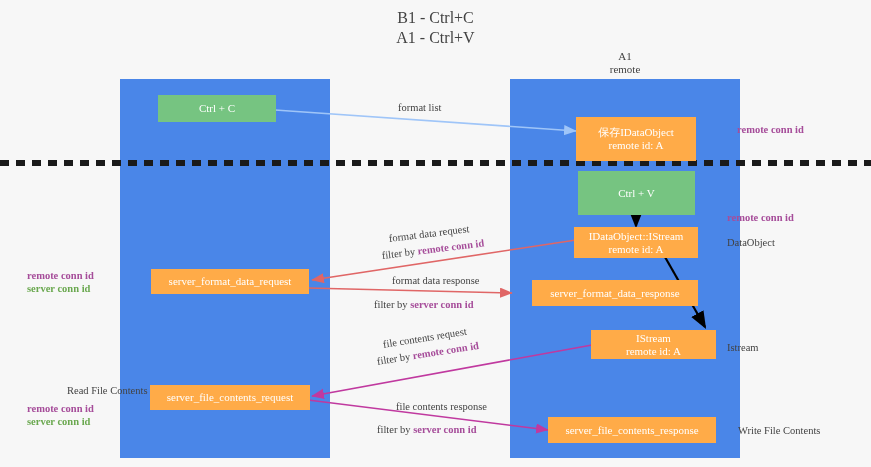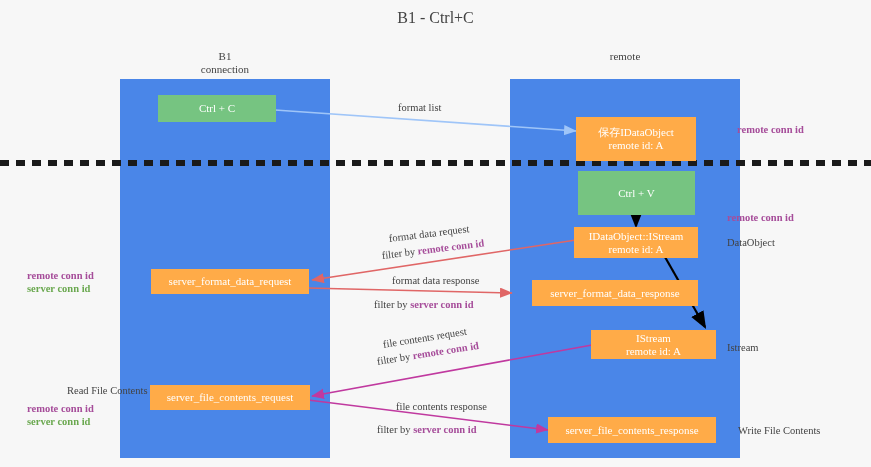--- a/index.html
+++ b/index.html
@@ -45,27 +45,25 @@
 
   svg.overlay{position:absolute;left:0;top:0;width:871px;height:467px;pointer-events:none;}
 </style>
 </head>
 <body>
 
 <div id="stage">
 
   <div class="title">
     <div>B1 - Ctrl+C</div>
+    <div>A1 - Ctrl+V</div>
   </div>
 
-  <div class="col-head" style="left:120px;top:50px;width:210px;">
-    <div>B1</div>
-    <div>connection</div>
-  </div>
   <div class="col-head" style="left:510px;top:50px;width:230px;">
+    <div>A1</div>
     <div>remote</div>
   </div>
 
   <div class="lane" style="left:120px;top:79px;width:210px;height:379px;"></div>
   <div class="lane" style="left:510px;top:79px;width:230px;height:379px;"></div>
 
   <svg class="overlay" viewBox="0 0 871 467">
     <defs>
       <marker id="ah-blue" markerWidth="9" markerHeight="9" refX="7.5" refY="3.2" orient="auto">
         <path d="M0,0 L8,3.2 L0,6.4 z" fill="#9fc5f8"></path>

